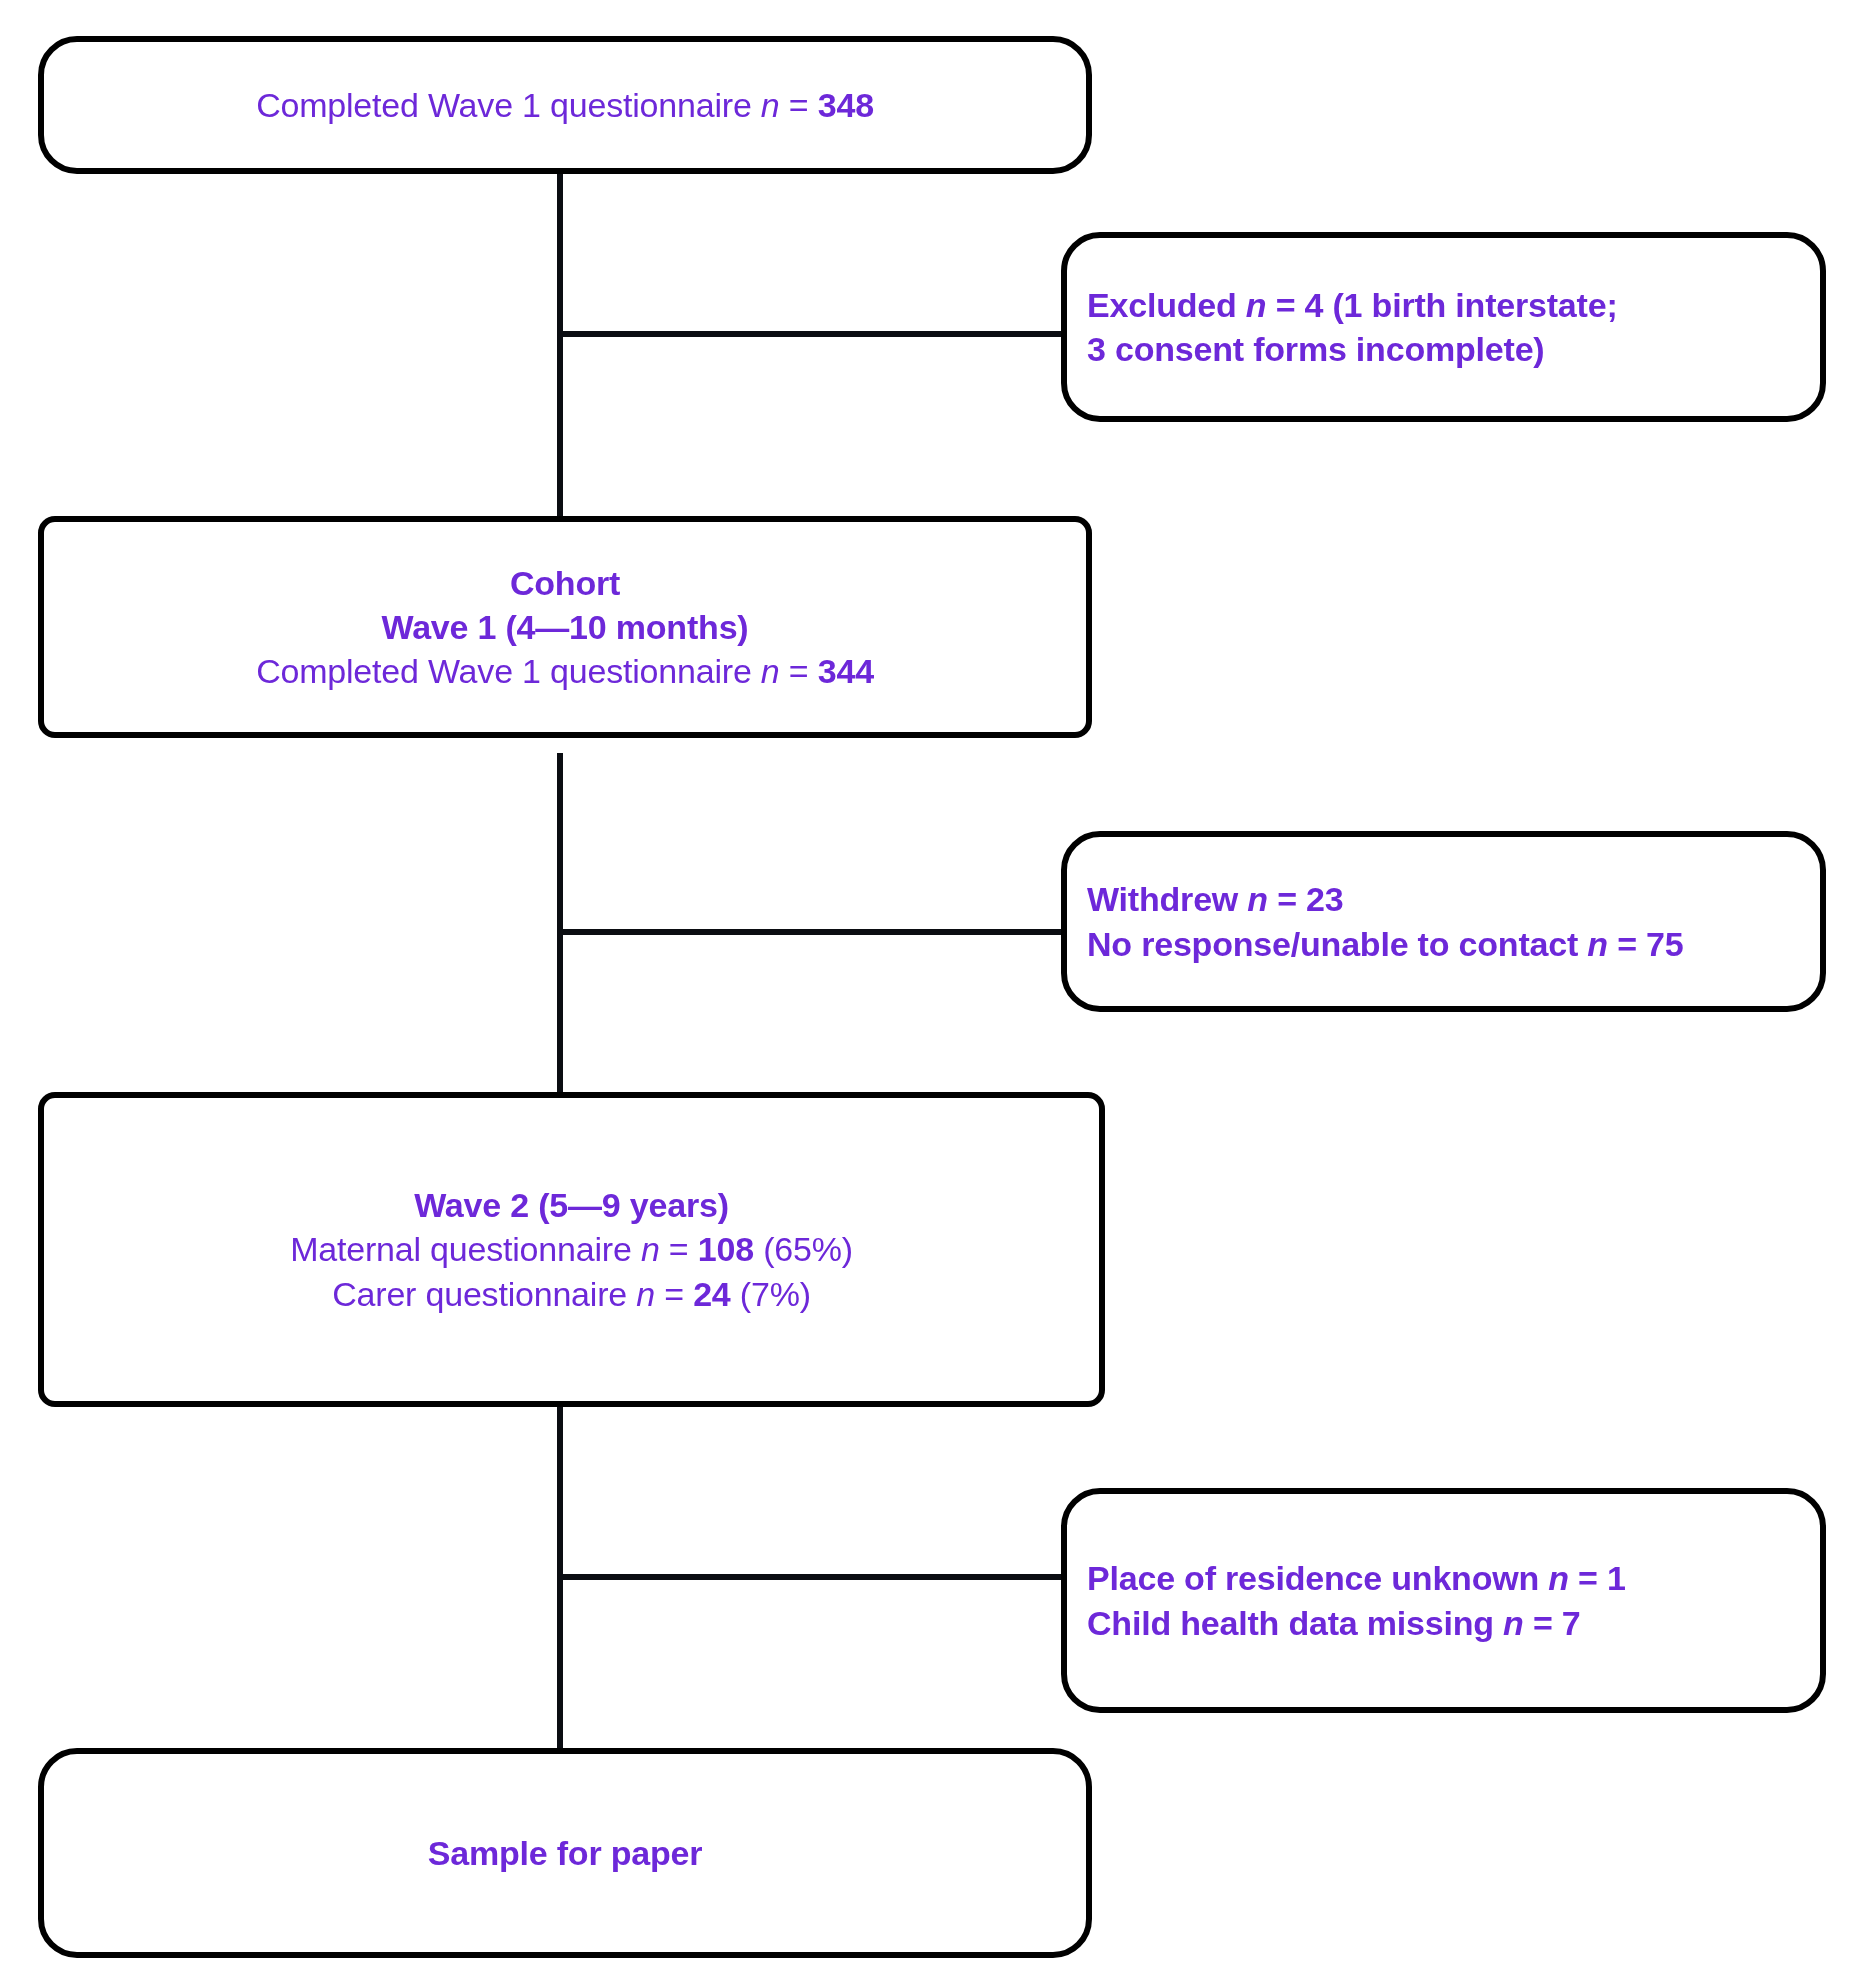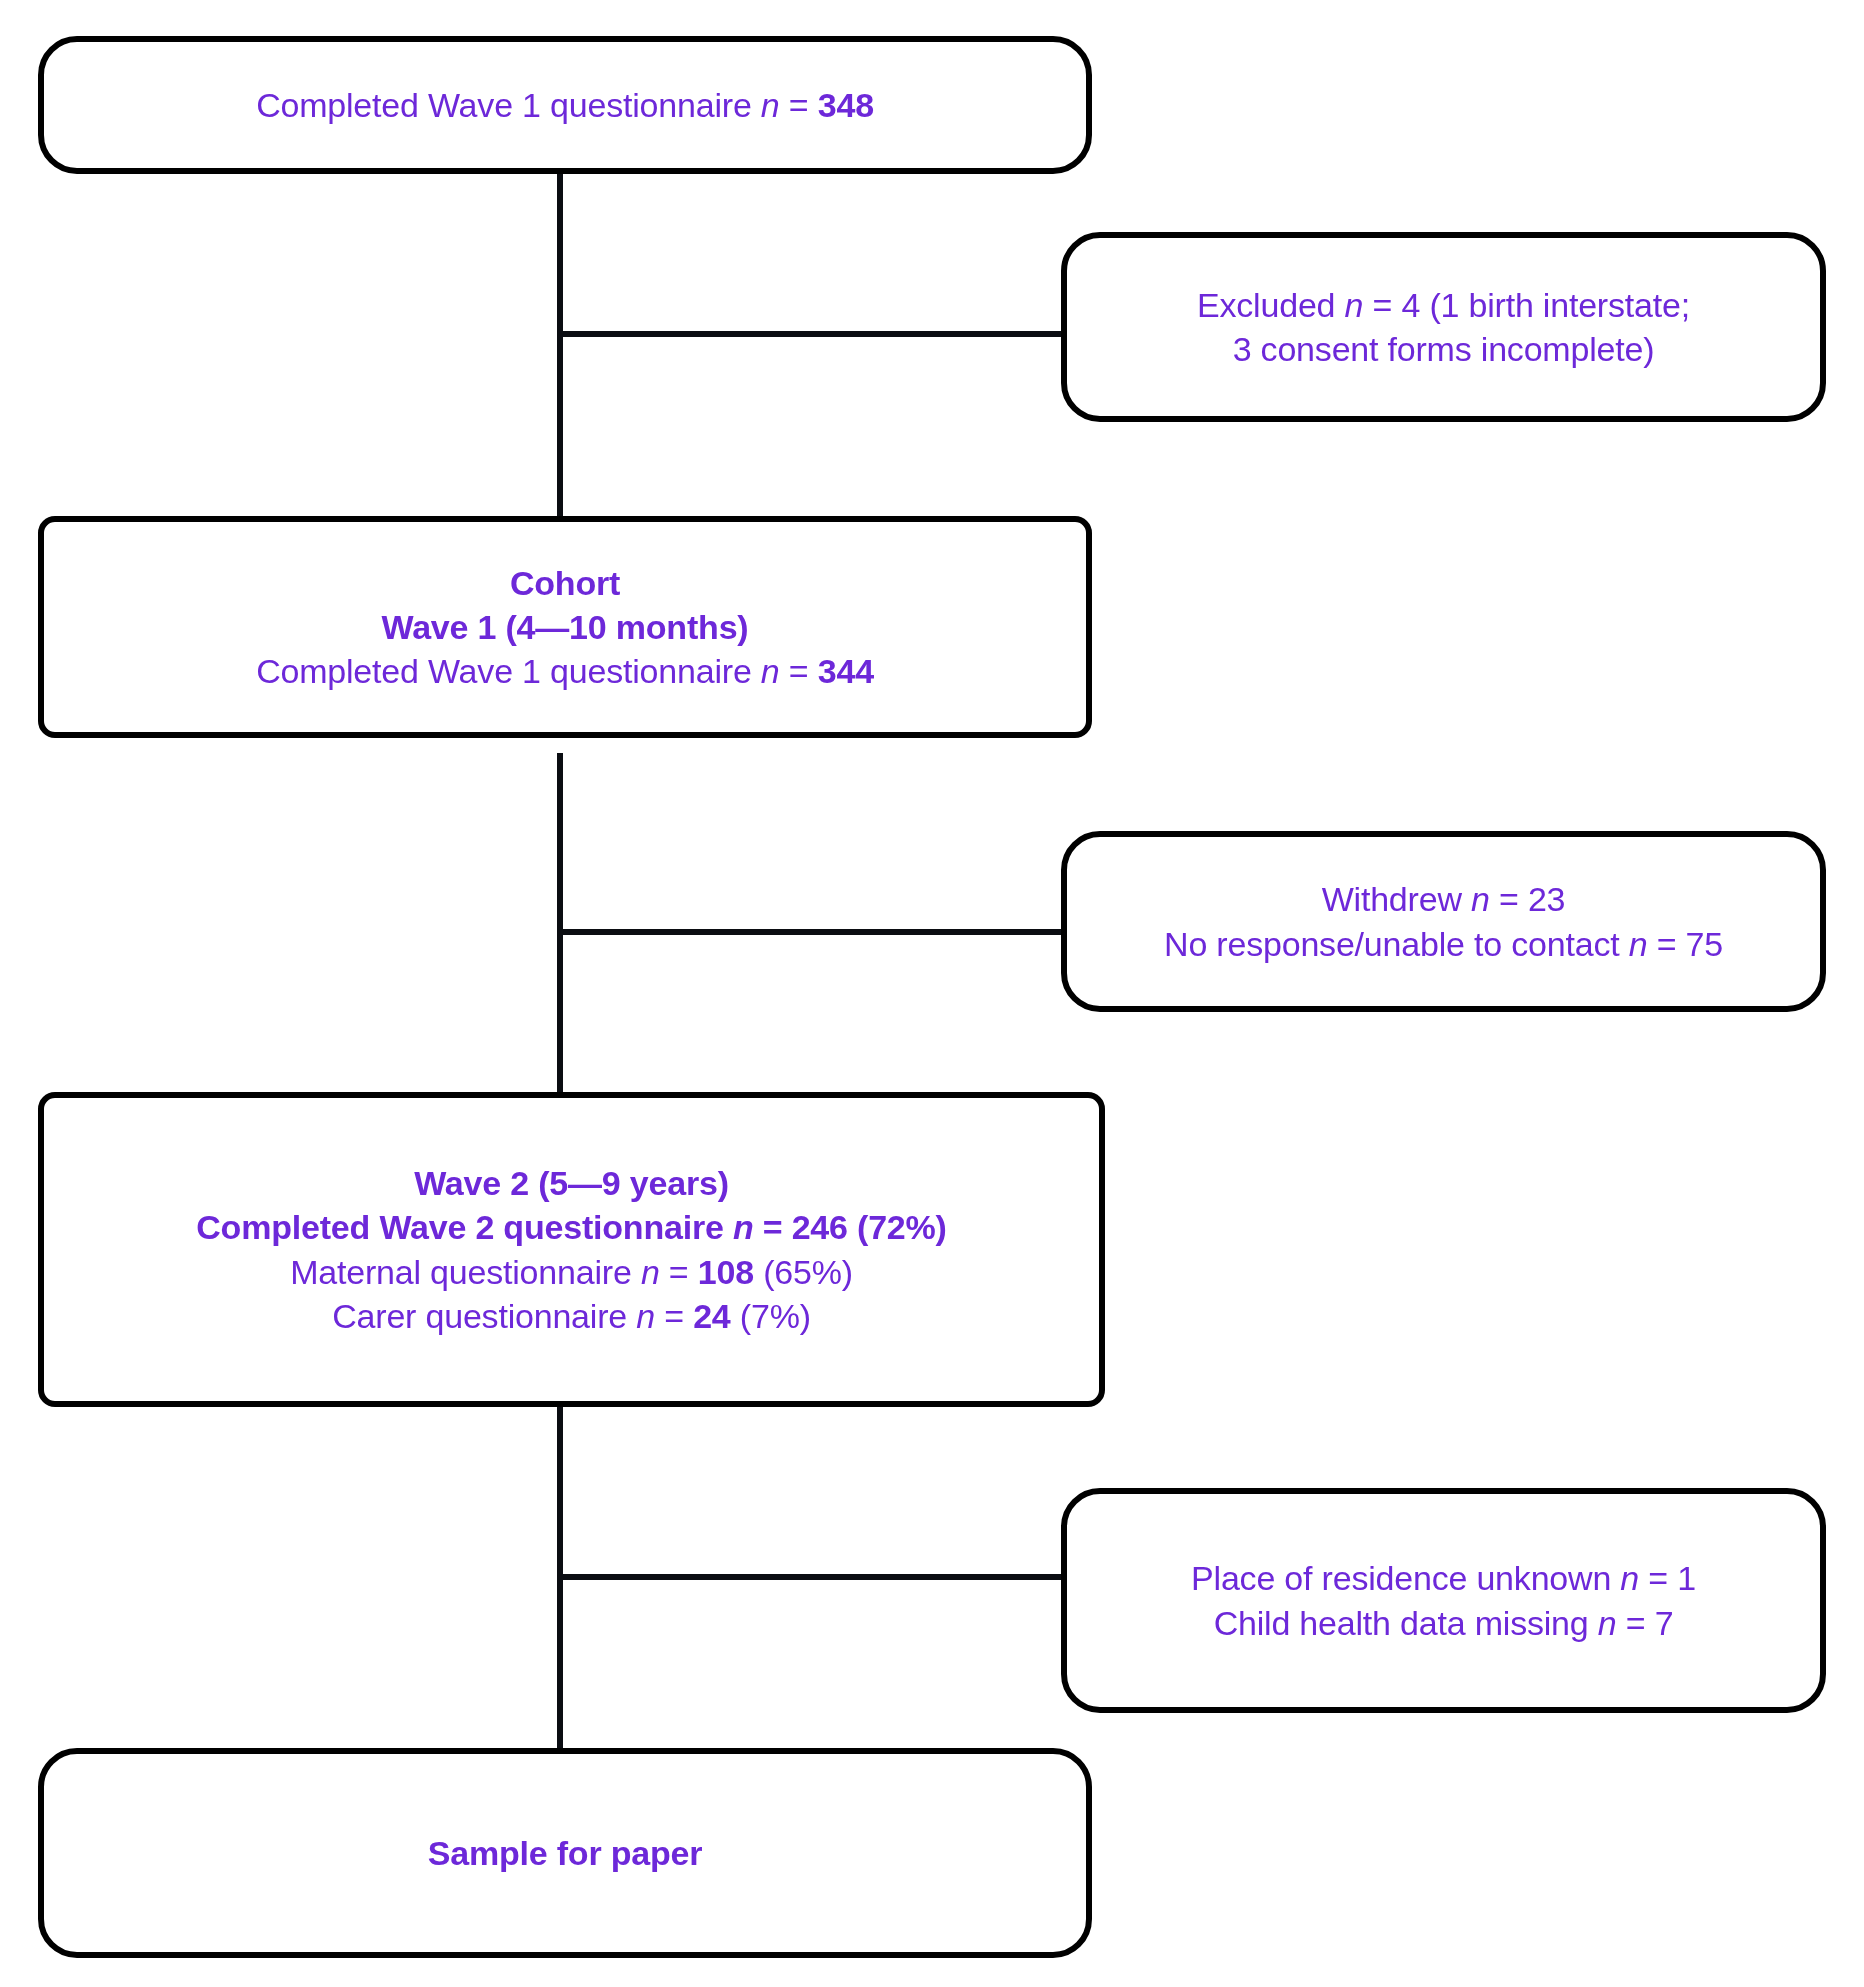--- a/index.html
+++ b/index.html
@@ -30,21 +30,21 @@
 
   .node .line {
     color: #6d28d9;
     font-size: 34px;
     line-height: 1.30;
     white-space: nowrap;
     letter-spacing: -0.2px;
   }
   .node .line.bold { font-weight: bold; }
   .node .line.center { text-align: center; }
-  .node .line.left { text-align: center; }
+  .node .line.left { text-align: left; font-weight: bold; }
   .node .line i { font-style: italic; }
   .node .line b { font-weight: bold; }
 
   
   .main-node { left: 38px; width: 1054px; }
   .main-node .body { padding: 0 22px; }
 
   
   .side-node { left: 1061px; width: 765px; }
   .side-node .body { padding: 0 20px; }
@@ -116,21 +116,20 @@
   <div class="node side-node" id="node-withdrew">
     <div class="body">
       <div class="line left"><span>Withdrew </span><i>n</i><span> = 23</span></div>
       <div class="line left"><span>No response/unable to contact </span><i>n</i><span> = 75</span></div>
     </div>
   </div>
 
   <div class="node main-node" id="node-wave2">
     <div class="body">
       <div class="line center bold">Wave 2 (5—9 years)</div>
-      <div class="line center bold"><span>Completed Wave 2 questionnaire </span><i>n</i><span> = 246 (72%)</span></div>
       <div class="line center"><span>Maternal questionnaire </span><i>n</i><span> = </span><b>108</b><span>  (65%)</span></div>
       <div class="line center"><span>Carer questionnaire </span><i>n</i><span> = </span><b>24</b><span>  (7%)</span></div>
     </div>
   </div>
 
   <div class="node side-node" id="node-residence">
     <div class="body">
       <div class="line left"><span>Place of residence unknown </span><i>n</i><span> = 1</span></div>
       <div class="line left"><span>Child health data missing </span><i>n</i><span> = 7</span></div>
     </div>

